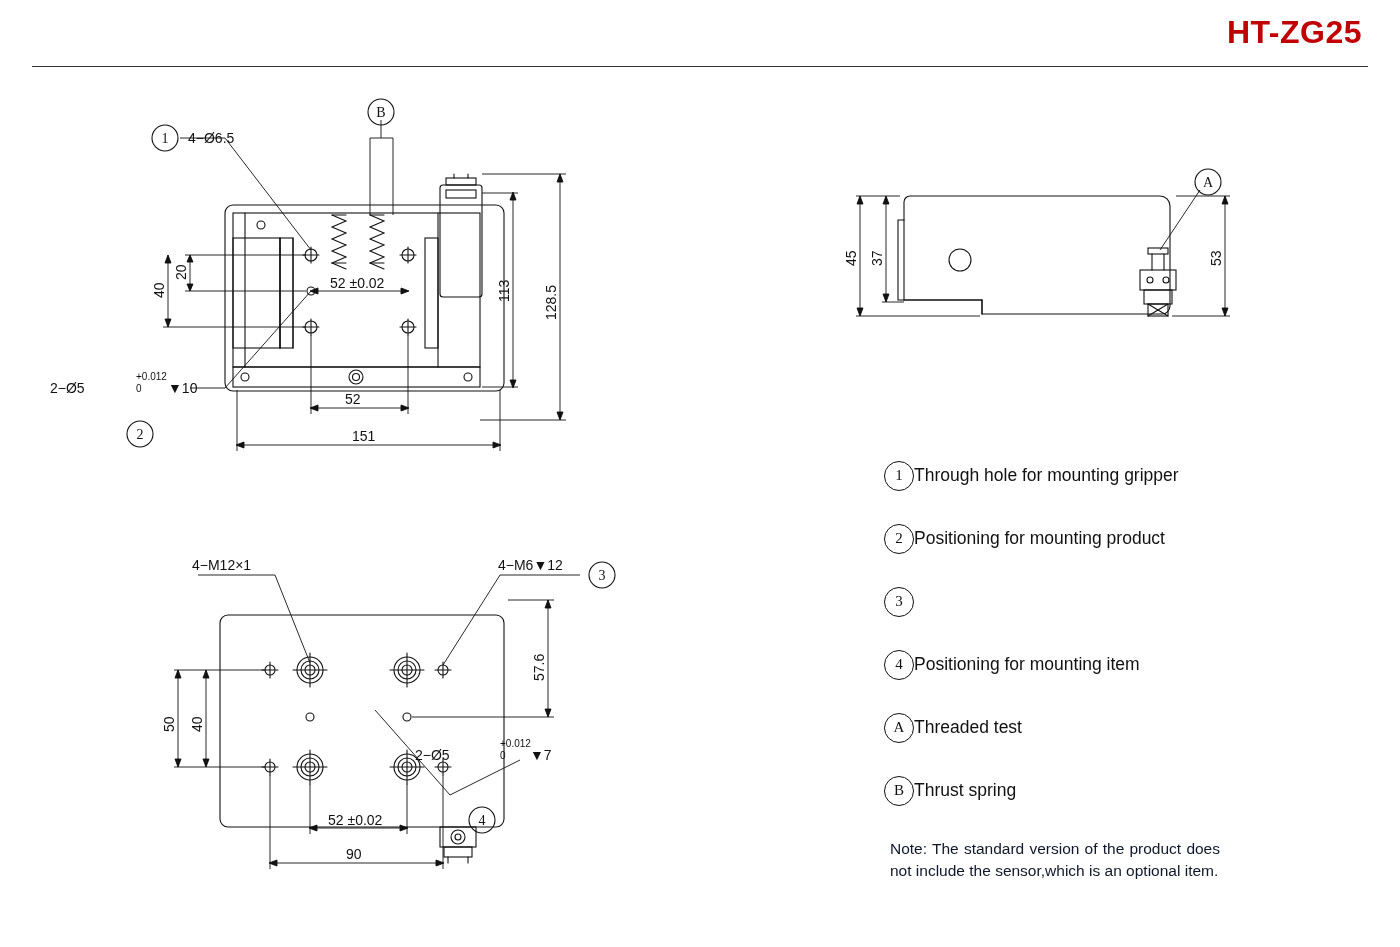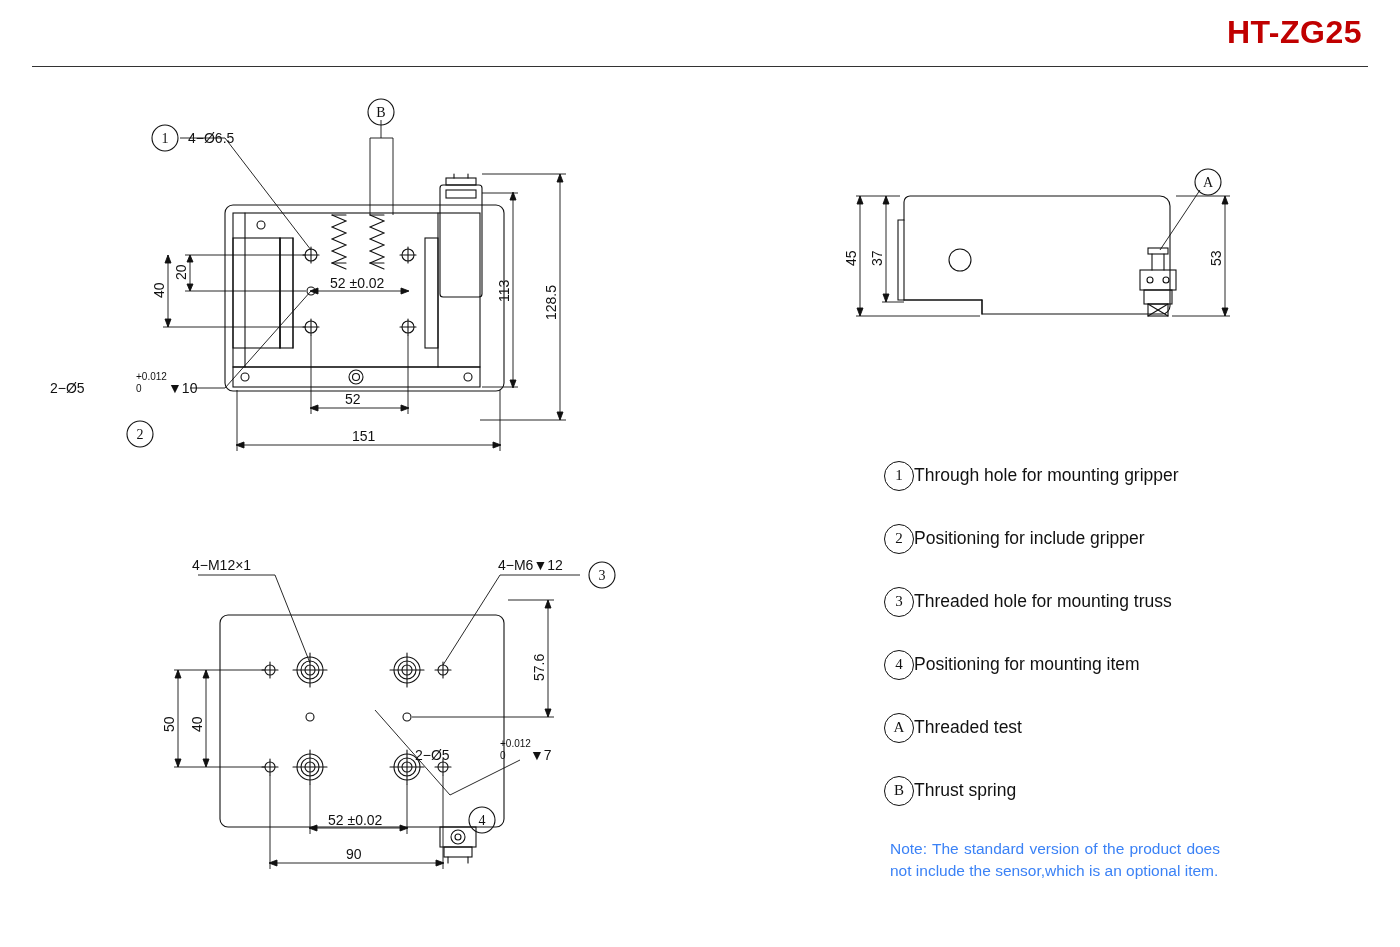--- a/index.html
+++ b/index.html
@@ -74,21 +74,21 @@
     font-family: "Liberation Sans", sans-serif;
   }
   .note {
     position: absolute;
     left: 890px;
     top: 838px;
     width: 330px;
     font-size: 15.5px;
     line-height: 1.45;
     text-align: justify;
-    color: #3b82f6;
+    color: #0f172a;
   }
 </style>
 </head>
 <body>
 
 <div class="header-title">HT-ZG25</div>
 <div class="header-rule"></div>
 
 <div class="drawing" style="left:40px; top:90px;">
 <svg width="620" height="390" viewBox="0 0 620 390" xmlns="http://www.w3.org/2000/svg">
@@ -392,25 +392,24 @@
 </svg>
 </div>
 
 <div class="legend">
   <div class="legend-row">
     <div class="legend-bubble">1</div>
     <div class="legend-label">Through hole for mounting gripper</div>
   </div>
   <div class="legend-row">
     <div class="legend-bubble">2</div>
-    <div class="legend-label">Positioning for include gripper</div>
+    <div class="legend-label">Positioning for mounting product</div>
   </div>
   <div class="legend-row">
     <div class="legend-bubble">3</div>
-    <div class="legend-label">Threaded hole for mounting truss</div>
   </div>
   <div class="legend-row">
     <div class="legend-bubble">4</div>
     <div class="legend-label">Positioning for mounting item</div>
   </div>
   <div class="legend-row">
     <div class="legend-bubble">A</div>
     <div class="legend-label">Threaded test</div>
   </div>
   <div class="legend-row">

